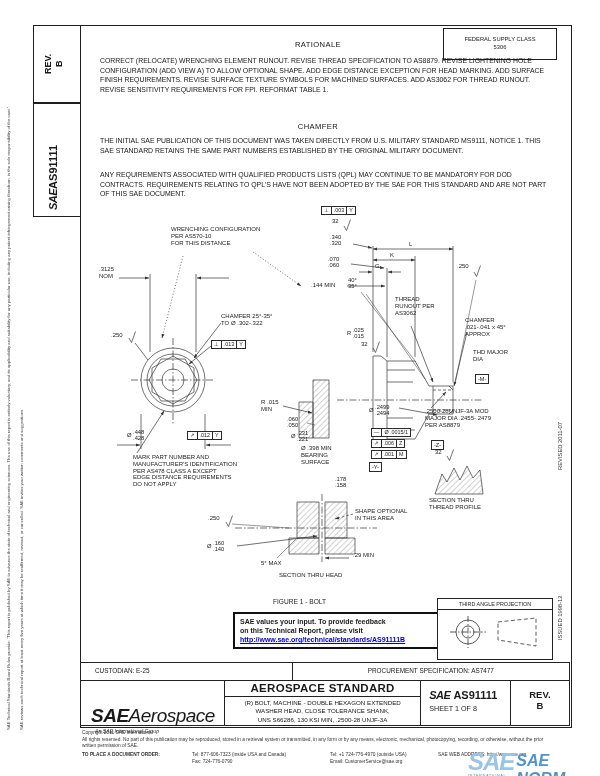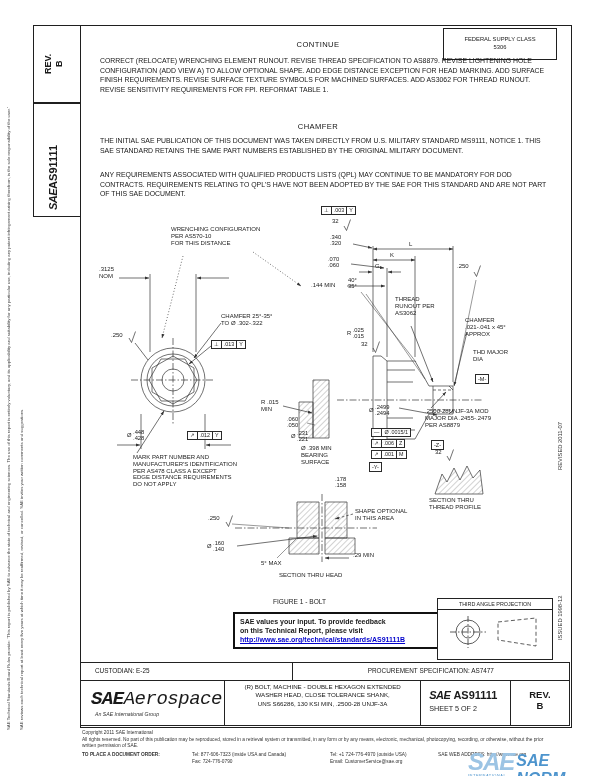--- a/index.html
+++ b/index.html
@@ -68,21 +68,21 @@
   <div class="vtext" style="position:absolute;left:557px;top:360px;height:110px;font-size:5.8px;color:#333;">REVISED 2011-07</div>
   <div class="vtext" style="position:absolute;left:557px;top:550px;height:90px;font-size:5.8px;color:#333;">ISSUED 1998-12</div>
 
   <div class="frame" style="left:443px;top:28px;width:112px;height:30px;border-width:1.3px;">
     <div style="text-align:center;font-size:5.8px;line-height:8px;padding-top:6px;color:#222;">
       <div>FEDERAL SUPPLY CLASS</div>
       <div>5306</div>
     </div>
   </div>
 
-  <div class="h" style="top:40px;">CONTINUE</div>
+  <div class="h" style="top:40px;">RATIONALE</div>
   <div class="par" style="left:100px;top:56px;width:448px;">CORRECT (RELOCATE) WRENCHING ELEMENT RUNOUT.  REVISE THREAD SPECIFICATION TO AS8879. REVISE LIGHTENING HOLE CONFIGURATION (ADD VIEW A) TO ALLOW OPTIONAL SHAPE. ADD EDGE DISTANCE EXCEPTION FOR HEAD MARKING.  ADD SURFACE FINISH REQUIREMENTS.  REVISE SURFACE TEXTURE SYMBOLS FOR MACHINED SURFACES. ADD AS3062 FOR THREAD RUNOUT. REVISE SENSITIVITY REQUIREMENTS FOR FPI. REFORMAT TABLE 1.</div>
 
   <div class="h" style="top:122px;">CHAMFER</div>
   <div class="par" style="left:100px;top:136px;width:448px;">THE INITIAL SAE PUBLICATION OF THIS DOCUMENT WAS TAKEN DIRECTLY FROM U.S. MILITARY STANDARD MS9111, NOTICE 1.  THIS SAE STANDARD RETAINS THE SAME PART NUMBERS ESTABLISHED BY THE ORIGINAL MILITARY DOCUMENT.</div>
   <div class="par" style="left:100px;top:170px;width:448px;">ANY REQUIREMENTS ASSOCIATED WITH QUALIFIED PRODUCTS LISTS (QPL) MAY CONTINUE TO BE MANDATORY FOR DOD CONTRACTS.  REQUIREMENTS RELATING TO QPL'S HAVE NOT BEEN ADOPTED BY THE SAE FOR THIS STANDARD AND ARE NOT PART OF THIS SAE DOCUMENT.</div>
 
   <div class="abs" style="left:85px;top:202px;width:470px;height:412px;">
 
     <svg width="470" height="412" viewBox="0 0 470 412" style="position:absolute;left:0;top:0;">
       <defs>
@@ -360,38 +360,39 @@
   </div>
 
   <div class="cell" style="left:80px;top:662px;width:213px;height:19px;">
     <div class="small" style="padding:4px 0 0 14px;">CUSTODIAN: E-25</div>
   </div>
   <div class="cell" style="left:291.6px;top:662px;width:278.4px;height:19px;">
     <div class="small" style="padding:4px 0 0 0;text-align:center;">PROCUREMENT SPECIFICATION: AS7477</div>
   </div>
 
   <div class="cell" style="left:80px;top:679.5px;width:145px;height:46.5px;">
-    <div style="padding:7px 0 0 10px;font-size:19px;font-style:italic;font-family:Liberation Mono, monospace;">
+    <div style="padding:24px 0 0 10px;font-size:19px;font-style:italic;">
       <span class="logo-sae">SAE</span><span style="font-weight:normal;letter-spacing:-.5px;">Aerospace</span>
     </div>
     <div style="padding:1px 0 0 14px;font-size:5.2px;font-style:italic;color:#333;">An SAE International Group</div>
   </div>
   <div class="cell" style="left:223.6px;top:679.5px;width:198px;height:46.5px;">
+    <div style="text-align:center;font-size:11.5px;font-weight:bold;letter-spacing:.3px;border-bottom:1.4px solid #222;padding:1px 0 2px 0;">AEROSPACE STANDARD</div>
     <div style="text-align:center;font-size:6.2px;line-height:8.6px;padding-top:2px;color:#161616;">
       <div>(R) BOLT, MACHINE - DOUBLE HEXAGON EXTENDED</div>
       <div>WASHER HEAD, CLOSE TOLERANCE SHANK,</div>
       <div>UNS S66286, 130 KSI MIN, .2500-28 UNJF-3A</div>
     </div>
   </div>
   <div class="cell" style="left:420.2px;top:679.5px;width:91px;height:46.5px;">
     <div style="padding:8px 0 0 8px;font-size:11px;">
       <span class="logo-sae">SAE</span>
       <b>AS91111</b>
     </div>
-    <div style="padding:3px 0 0 8px;font-size:7.2px;color:#222;">SHEET 5 OF 2</div>
+    <div style="padding:3px 0 0 8px;font-size:7.2px;color:#222;">SHEET 1 OF 8</div>
   </div>
   <div class="cell" style="left:509.8px;top:679.5px;width:60.2px;height:46.5px;">
     <div style="text-align:center;font-size:9.5px;font-weight:bold;padding-top:8px;">
       <div>REV.</div>
       <div>B</div>
     </div>
   </div>
 
   <div class="foot" style="left:82px;top:730px;">Copyright 2011 SAE International</div>
   <div class="foot" style="left:82px;top:737px;width:470px;">All rights reserved. No part of this publication may be reproduced, stored in a retrieval system or transmitted, in any form or by any means, electronic, mechanical, photocopying, recording, or otherwise, without the prior written permission of SAE.</div>

